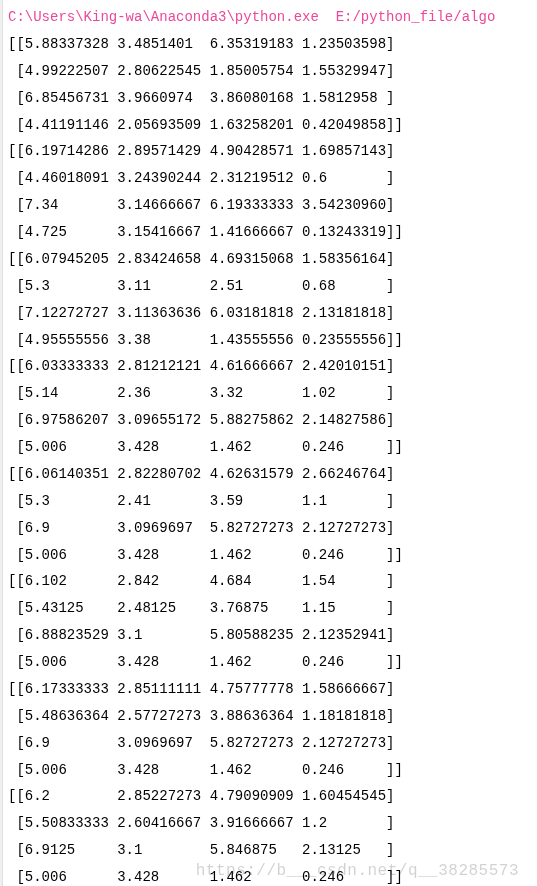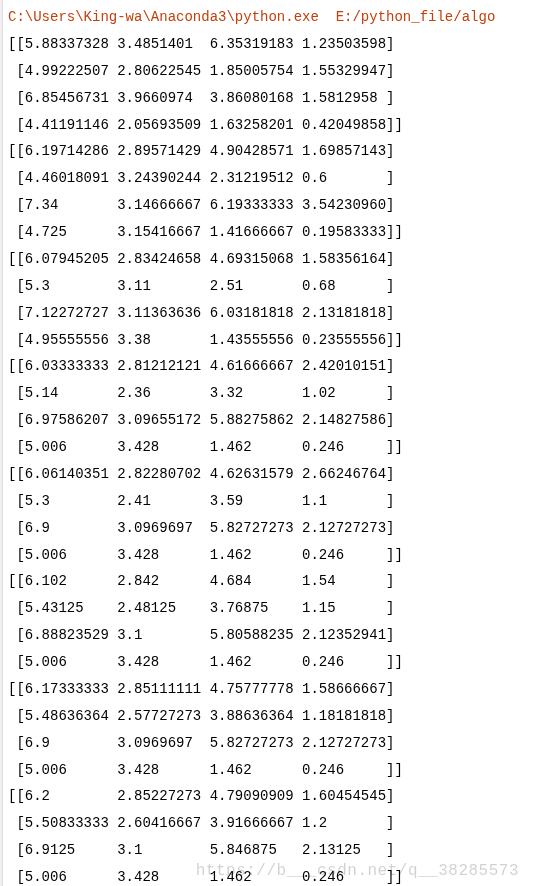--- a/index.html
+++ b/index.html
@@ -18,21 +18,21 @@
       width: 3px;
       background: #f0f0f0;
       border-right: 1px solid #e0e0e0;
     }
     .content {
       padding: 4px 8px 4px 8px;
       line-height: 1.92;
       white-space: pre;
       color: #000000;
     }
-    .path-line { color: #c2410c; }
+    .path-line { color: #ec4899; }
     .watermark {
       position: absolute;
       right: 18px;
       bottom: 6px;
       color: rgba(0,0,0,0.18);
       font-size: 16px;
       letter-spacing: 0.5px;
     }
   </style>
 </head>
@@ -41,21 +41,21 @@
 <div class="gutter"></div>
 
 <div class="content"><span class="path-line">C:\Users\King-wa\Anaconda3\python.exe  E:/python_file/algo</span>
 <span>[[5.88337328 3.4851401  6.35319183 1.23503598]</span>
 <span> [4.99222507 2.80622545 1.85005754 1.55329947]</span>
 <span> [6.85456731 3.9660974  3.86080168 1.5812958 ]</span>
 <span> [4.41191146 2.05693509 1.63258201 0.42049858]]</span>
 <span>[[6.19714286 2.89571429 4.90428571 1.69857143]</span>
 <span> [4.46018091 3.24390244 2.31219512 0.6       ]</span>
 <span> [7.34       3.14666667 6.19333333 3.54230960]</span>
-<span> [4.725      3.15416667 1.41666667 0.19583333]]</span>
+<span> [4.725      3.15416667 1.41666667 0.13243319]]</span>
 <span>[[6.07945205 2.83424658 4.69315068 1.58356164]</span>
 <span> [5.3        3.11       2.51       0.68      ]</span>
 <span> [7.12272727 3.11363636 6.03181818 2.13181818]</span>
 <span> [4.95555556 3.38       1.43555556 0.23555556]]</span>
 <span>[[6.03333333 2.81212121 4.61666667 2.42010151]</span>
 <span> [5.14       2.36       3.32       1.02      ]</span>
 <span> [6.97586207 3.09655172 5.88275862 2.14827586]</span>
 <span> [5.006      3.428      1.462      0.246     ]]</span>
 <span>[[6.06140351 2.82280702 4.62631579 2.66246764]</span>
 <span> [5.3        2.41       3.59       1.1       ]</span>

